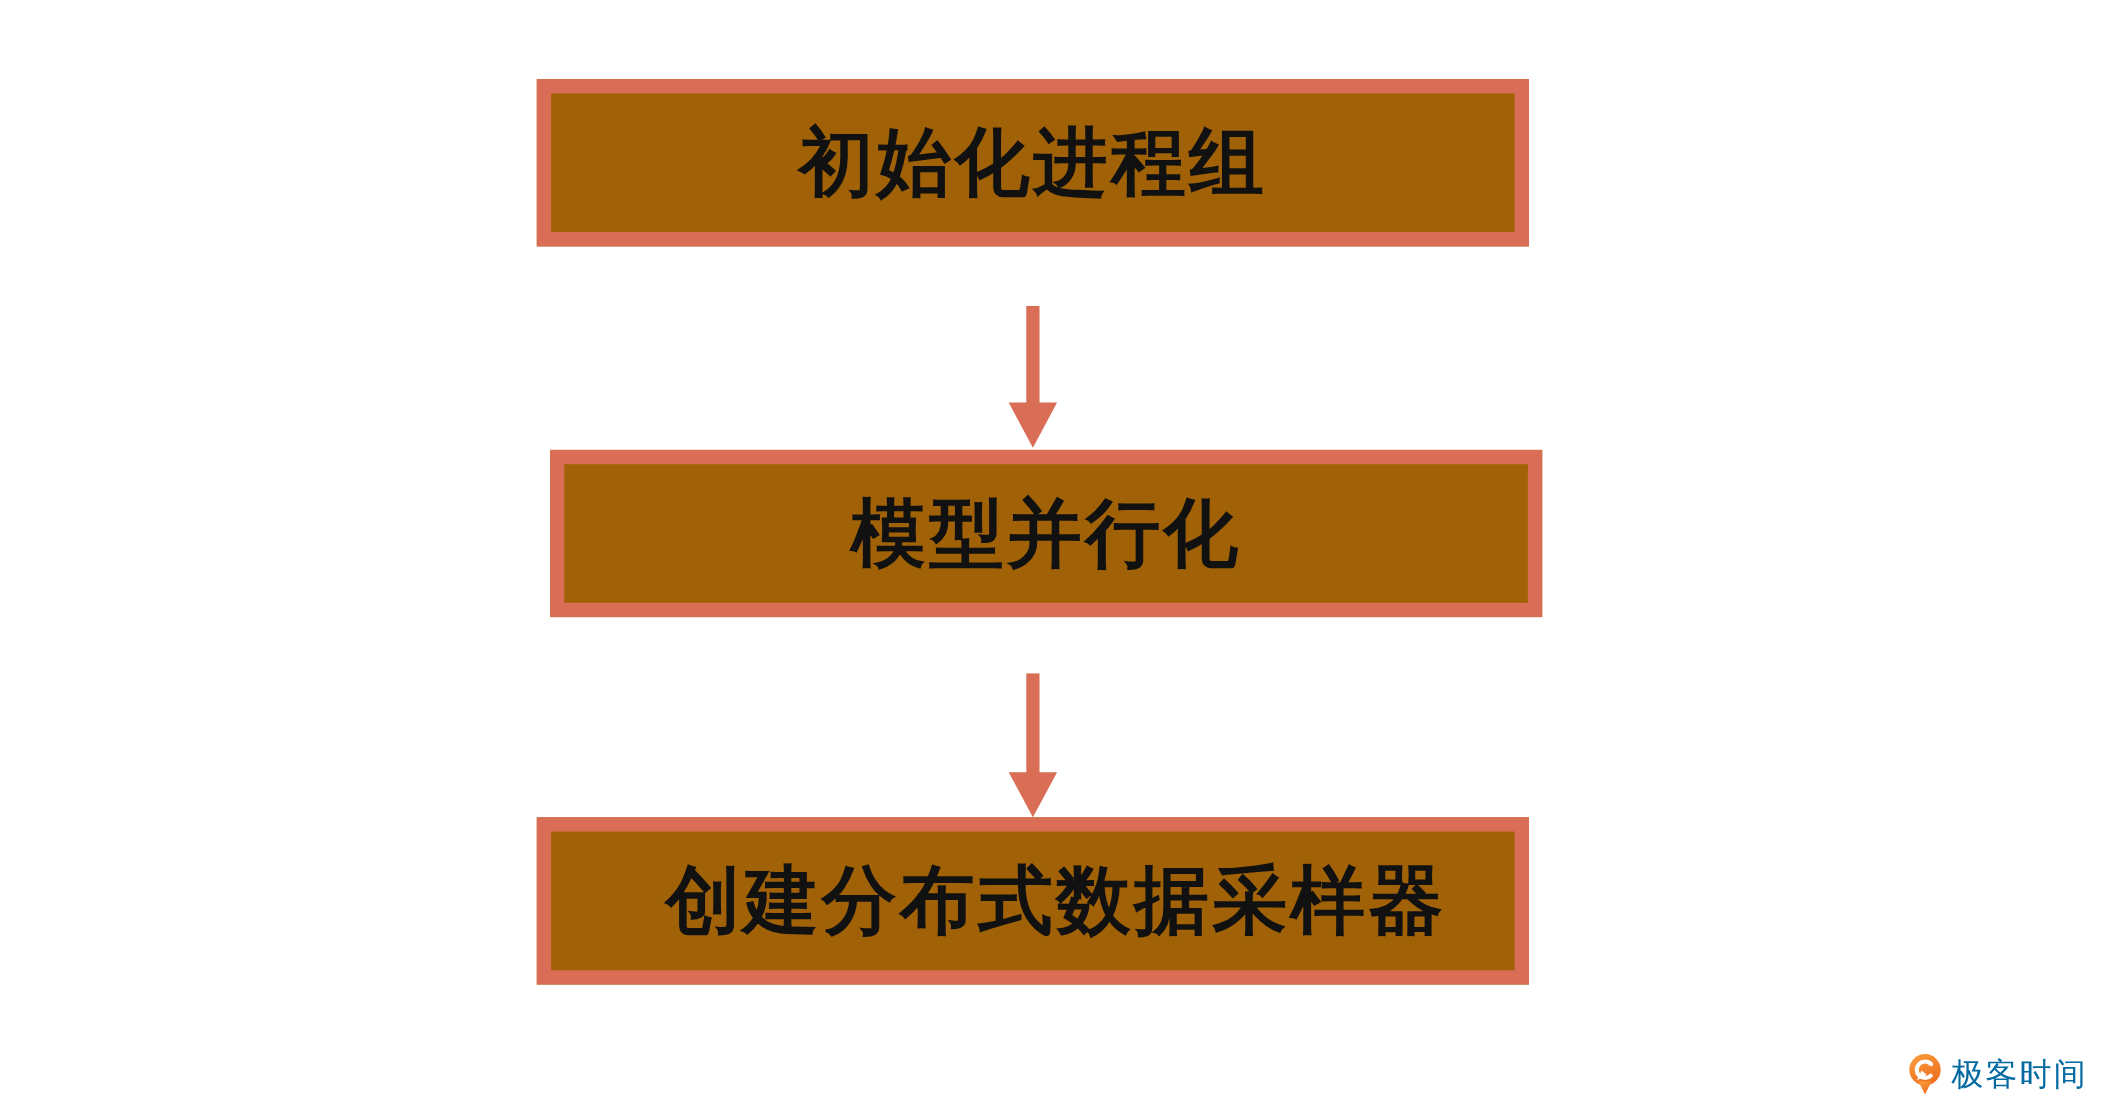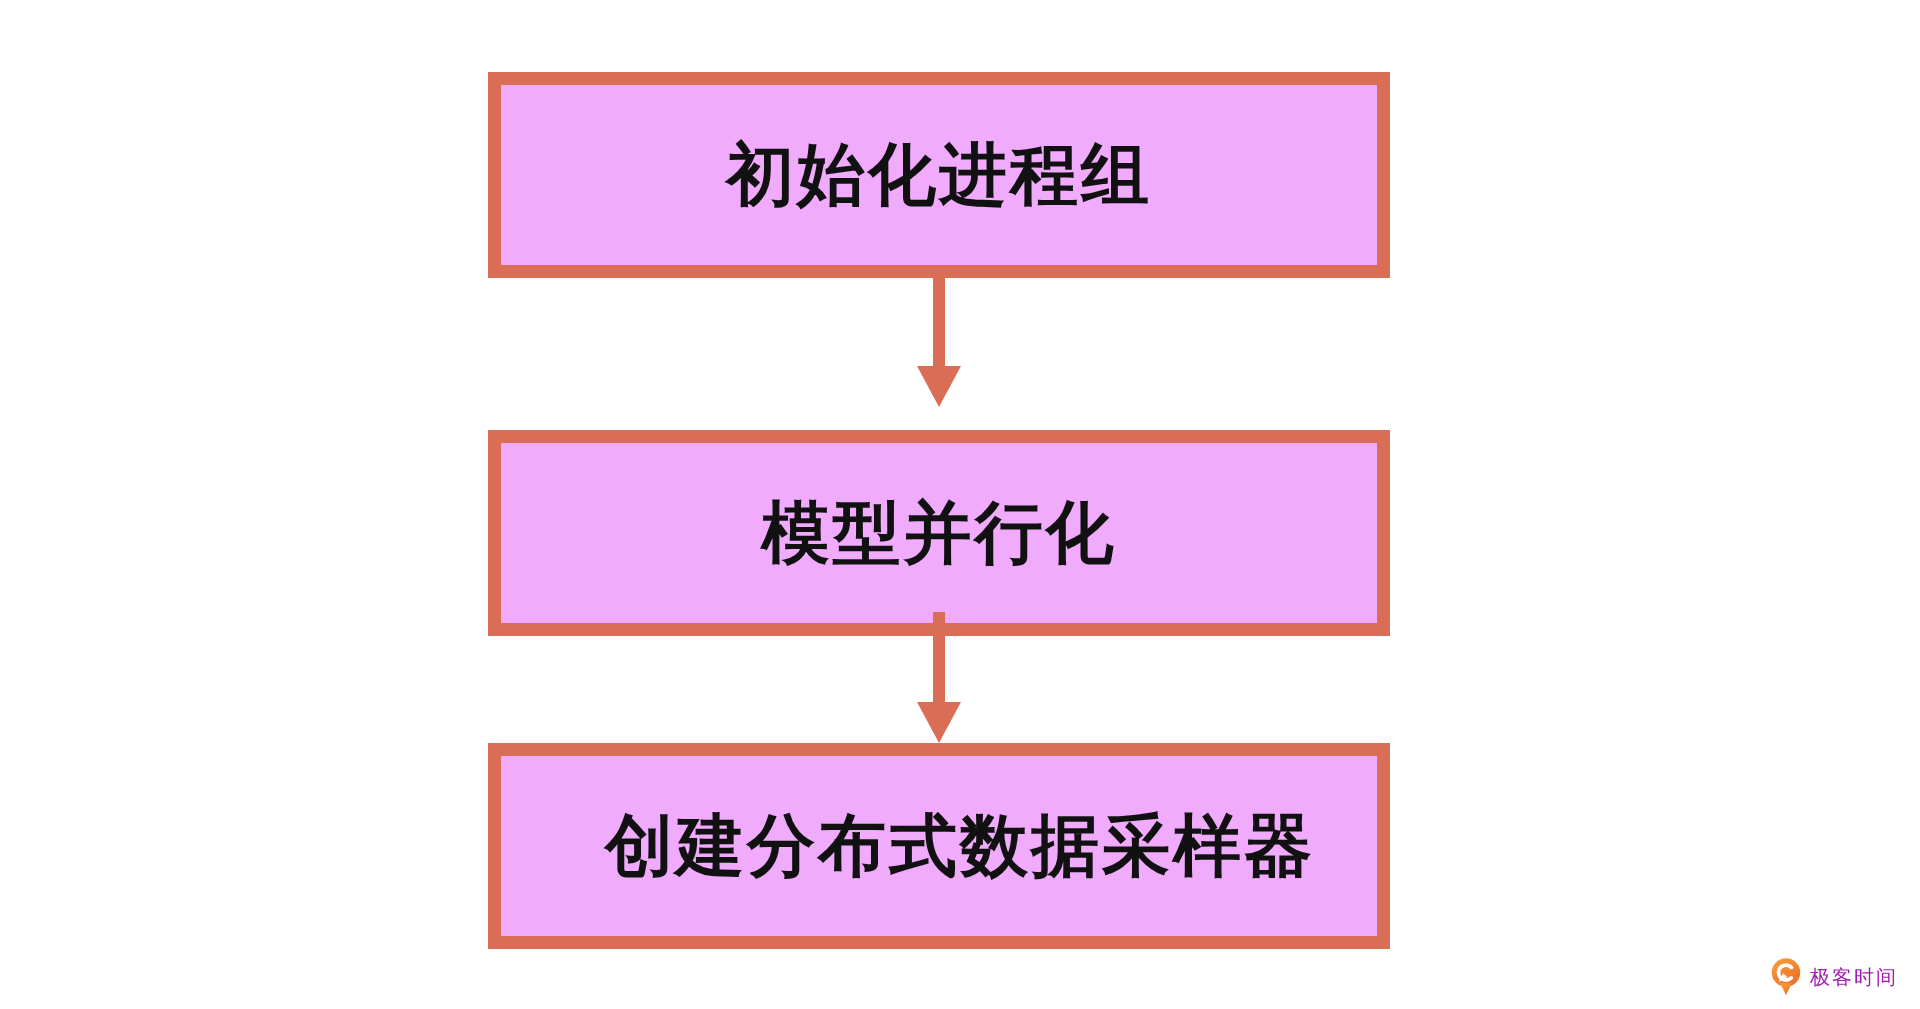--- a/index.html
+++ b/index.html
@@ -12,56 +12,56 @@
     position: relative;
     width: 1920px;
     height: 1009px;
     background: #ffffff;
     overflow: hidden;
   }
   .flow-box {
     position: absolute;
     left: 488px;
     width: 902px;
-    height: 206px;
+    height: 152px;
     box-sizing: border-box;
     border: 13px solid #D96D55;
-    background: #f0abfc;
+    background: #a16207;
     display: flex;
     align-items: center;
     justify-content: center;
   }
   .flow-box .label {
     font-size: 68px;
     font-weight: 700;
     color: #111111;
     letter-spacing: 3px;
     white-space: nowrap;
   }
   .box-1 { top: 72px; }
-  .box-2 { top: 430px; }
+  .box-2 { top: 409px; margin-left: 12px; }
   .box-3 { top: 743px; padding-left: 42px; }
   .arrow {
     position: absolute;
     left: 917px; 
     width: 44px;
   }
   .arrow-1 { top: 278px; height: 129px; }
   .arrow-2 { top: 612px; height: 131px; }
   .watermark {
     position: absolute;
     right: 22px;
     bottom: 12px;
     display: flex;
     align-items: center;
     gap: 9px;
   }
   .watermark .brand-text {
-    font-size: 20px;
-    color: #a21caf;
+    font-size: 29px;
+    color: #0369a1;
     letter-spacing: 2px;
     white-space: nowrap;
   }
 </style>
 </head>
 <body>
 
 <div class="canvas">
 
   <div class="flow-box box-1">

